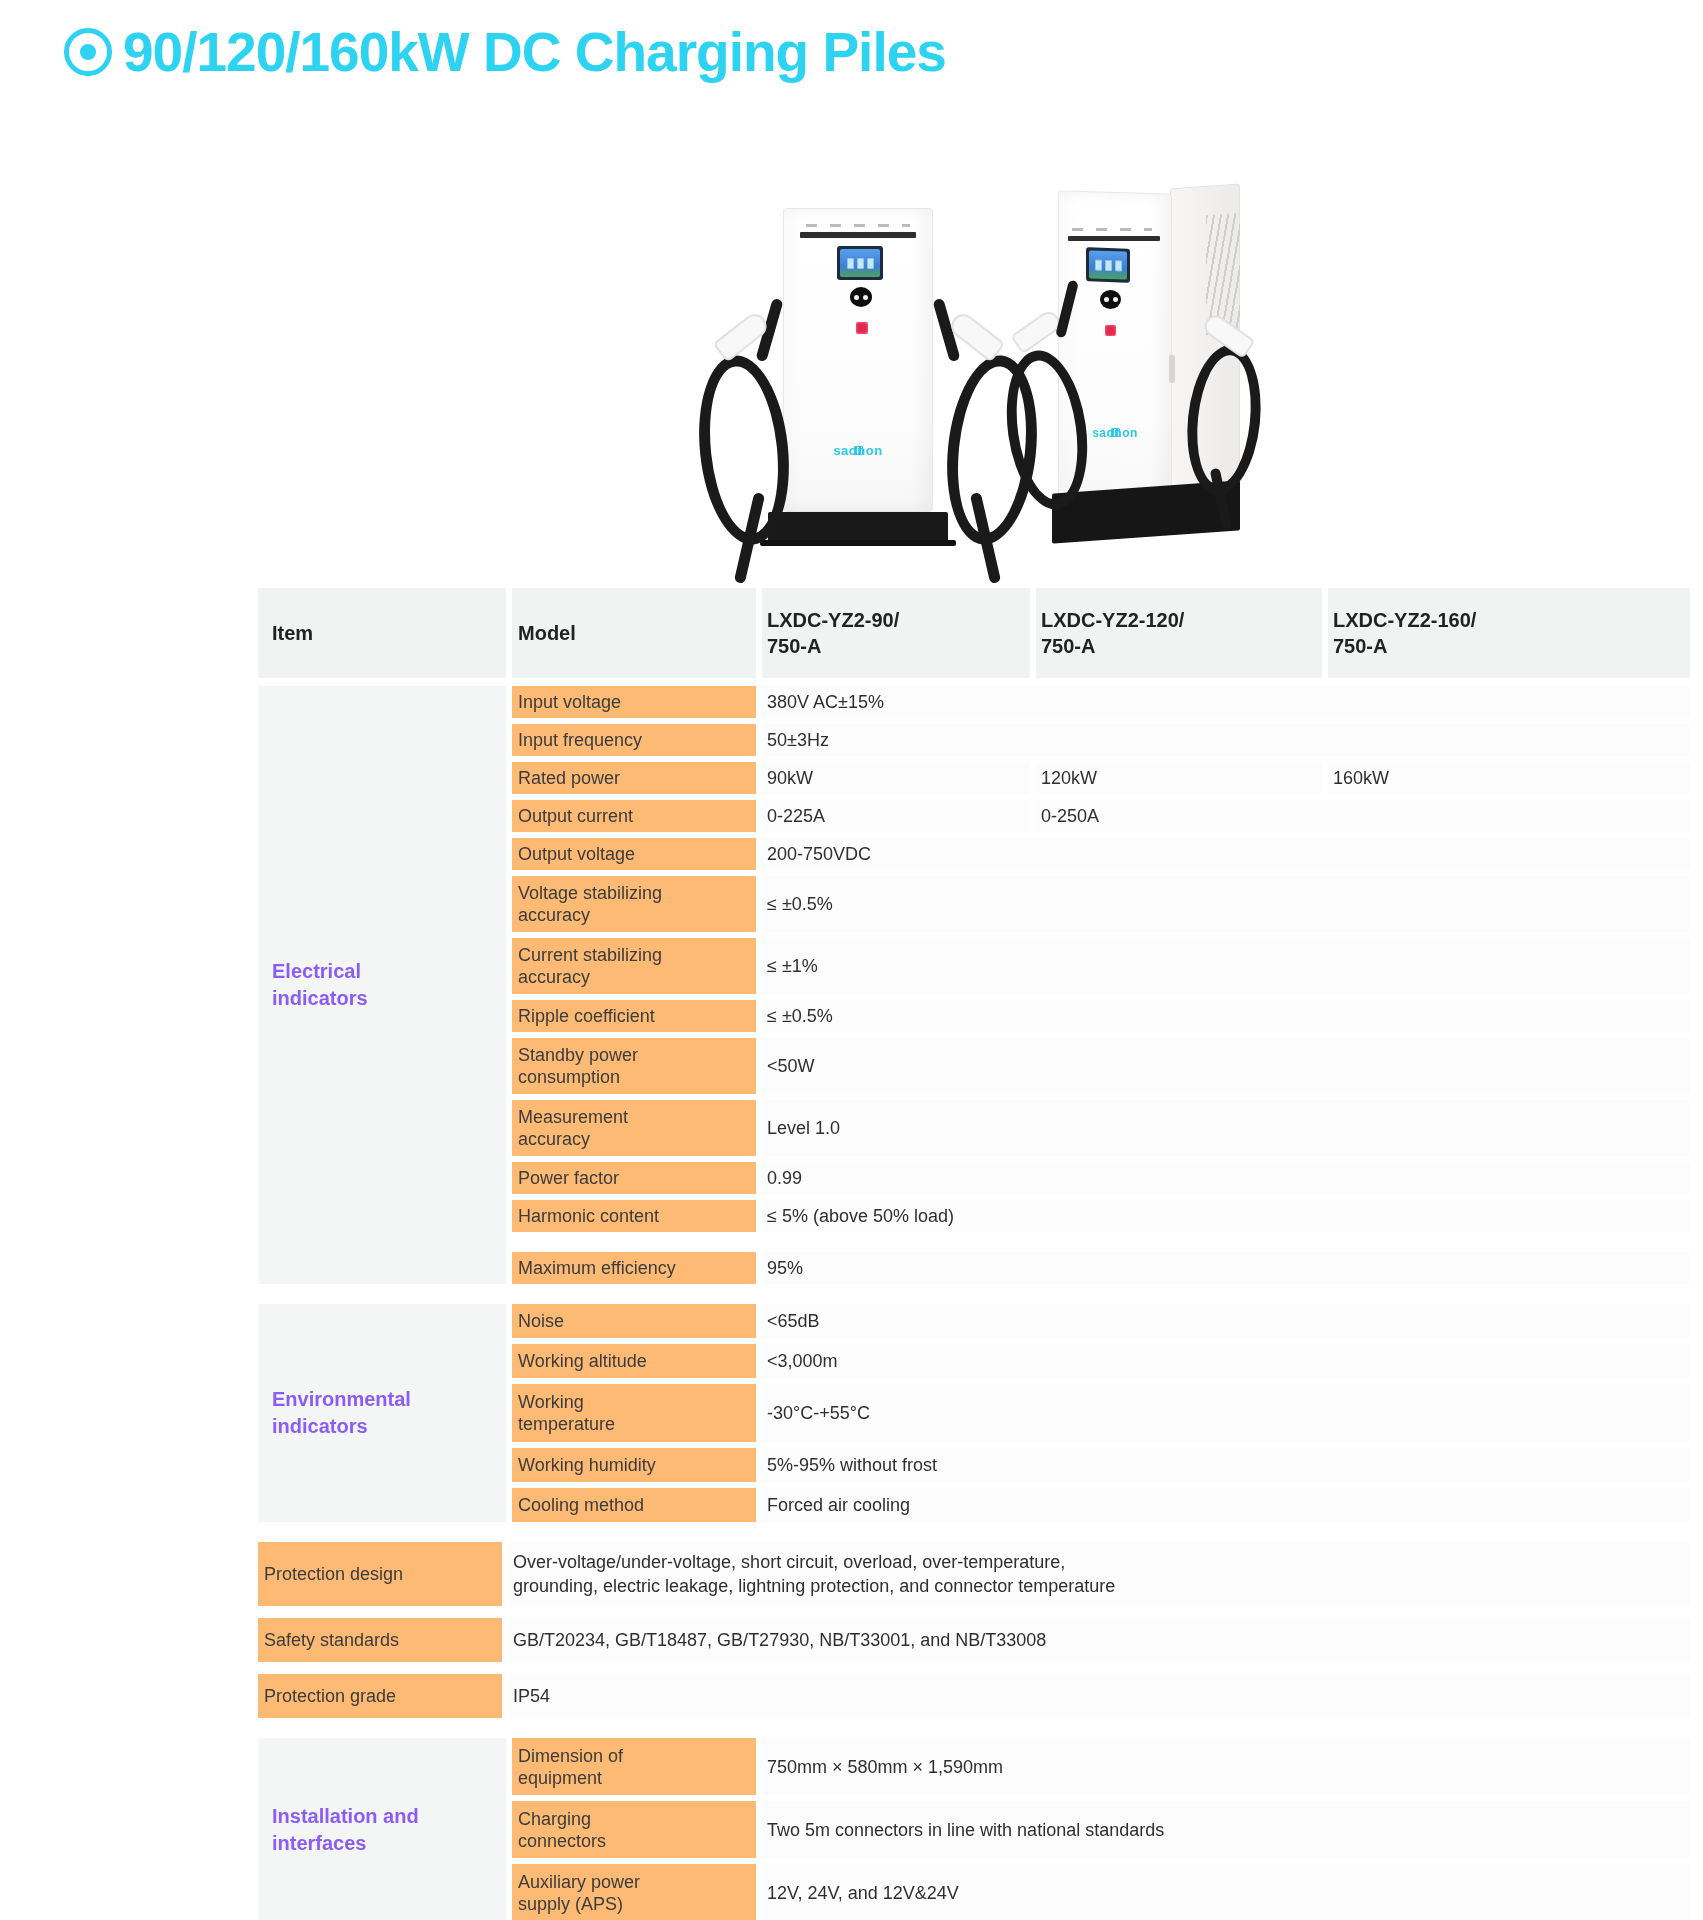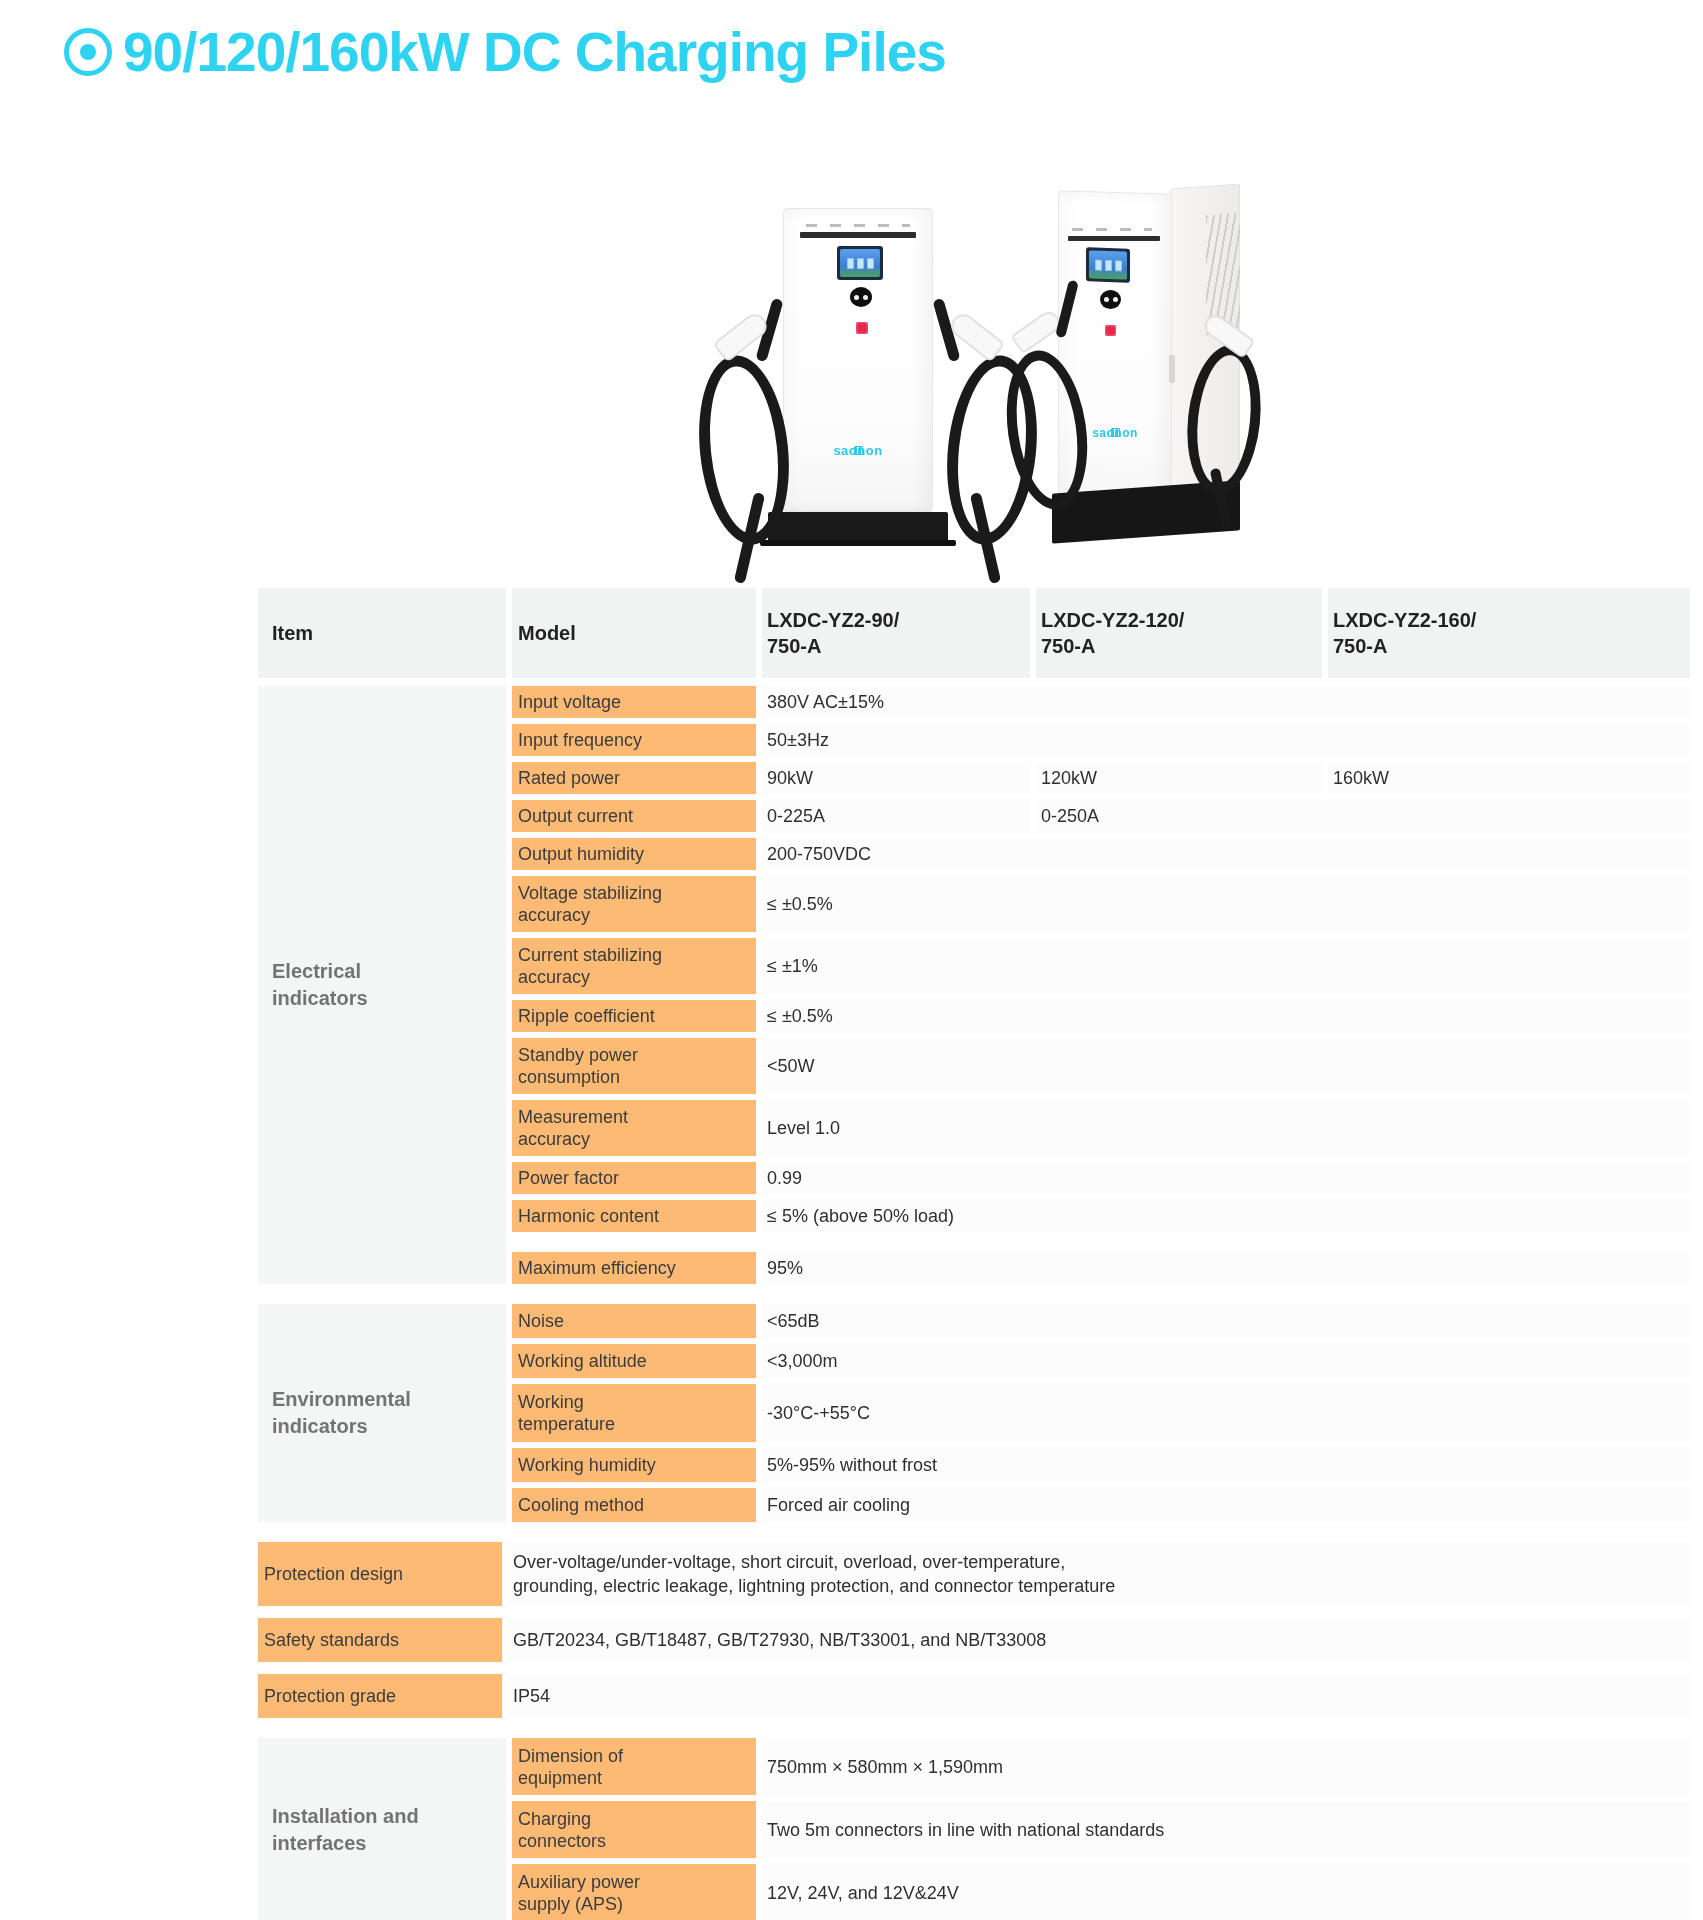--- a/index.html
+++ b/index.html
@@ -37,21 +37,21 @@
   
   .spec-table{position:absolute;left:258px;top:588px;width:1432px;}
   .thead{display:flex;gap:6px;height:90px;margin-bottom:8px;}
   .th{background:#f1f2f2;display:flex;align-items:center;font-weight:bold;font-size:20px;line-height:26px;color:#222;white-space:pre-line;box-sizing:border-box;}
   .c1{width:248px;padding-left:14px;}
   .c2{width:244px;padding-left:6px;}
   .c3{width:268px;padding-left:5px;}
   .c4{width:286px;padding-left:5px;}
   .c5{flex:1;padding-left:5px;}
   .sec{display:flex;gap:6px;margin-bottom:20px;}
-  .group-cell{width:248px;background:#f3f6f4;display:flex;align-items:center;padding-left:14px;box-sizing:border-box;font-weight:bold;font-size:20px;line-height:27px;color:#737373;white-space:pre-line;}
+  .group-cell{width:248px;background:#f3f6f4;display:flex;align-items:center;padding-left:14px;box-sizing:border-box;font-weight:bold;font-size:20px;line-height:27px;color:#8b5cf6;white-space:pre-line;}
   .rows{flex:1;display:flex;flex-direction:column;gap:6px;}
   .row{display:flex;gap:6px;min-height:32px;}
   .row.double{min-height:56px;}
   .cell{box-sizing:border-box;display:flex;align-items:center;font-size:18px;white-space:pre-line;padding-right:8px;}
   .lbl{width:244px;padding-left:6px;background:#fdba74;color:#3c3c3c;line-height:22px;}
   .val{background:#fbfcfb;padding-left:5px;color:#2f2f2f;line-height:24px;}
   .v1{width:268px;}
   .v2{width:286px;}
   .vfill{flex:1;}
   .vwide{flex:1;}
@@ -171,21 +171,21 @@
               <div class="cell val v1">90kW</div>
               <div class="cell val v2">120kW</div>
               <div class="cell val vfill">160kW</div>
             </div>
             <div class="row">
               <div class="cell lbl">Output current</div>
               <div class="cell val v1">0-225A</div>
               <div class="cell val vfill">0-250A</div>
             </div>
             <div class="row">
-              <div class="cell lbl">Output humidity</div>
+              <div class="cell lbl">Output voltage</div>
               <div class="cell val vwide">200-750VDC</div>
             </div>
             <div class="row double">
               <div class="cell lbl">Voltage stabilizing
 accuracy</div>
               <div class="cell val vwide">≤ ±0.5%</div>
             </div>
             <div class="row double">
               <div class="cell lbl">Current stabilizing
 accuracy</div>

